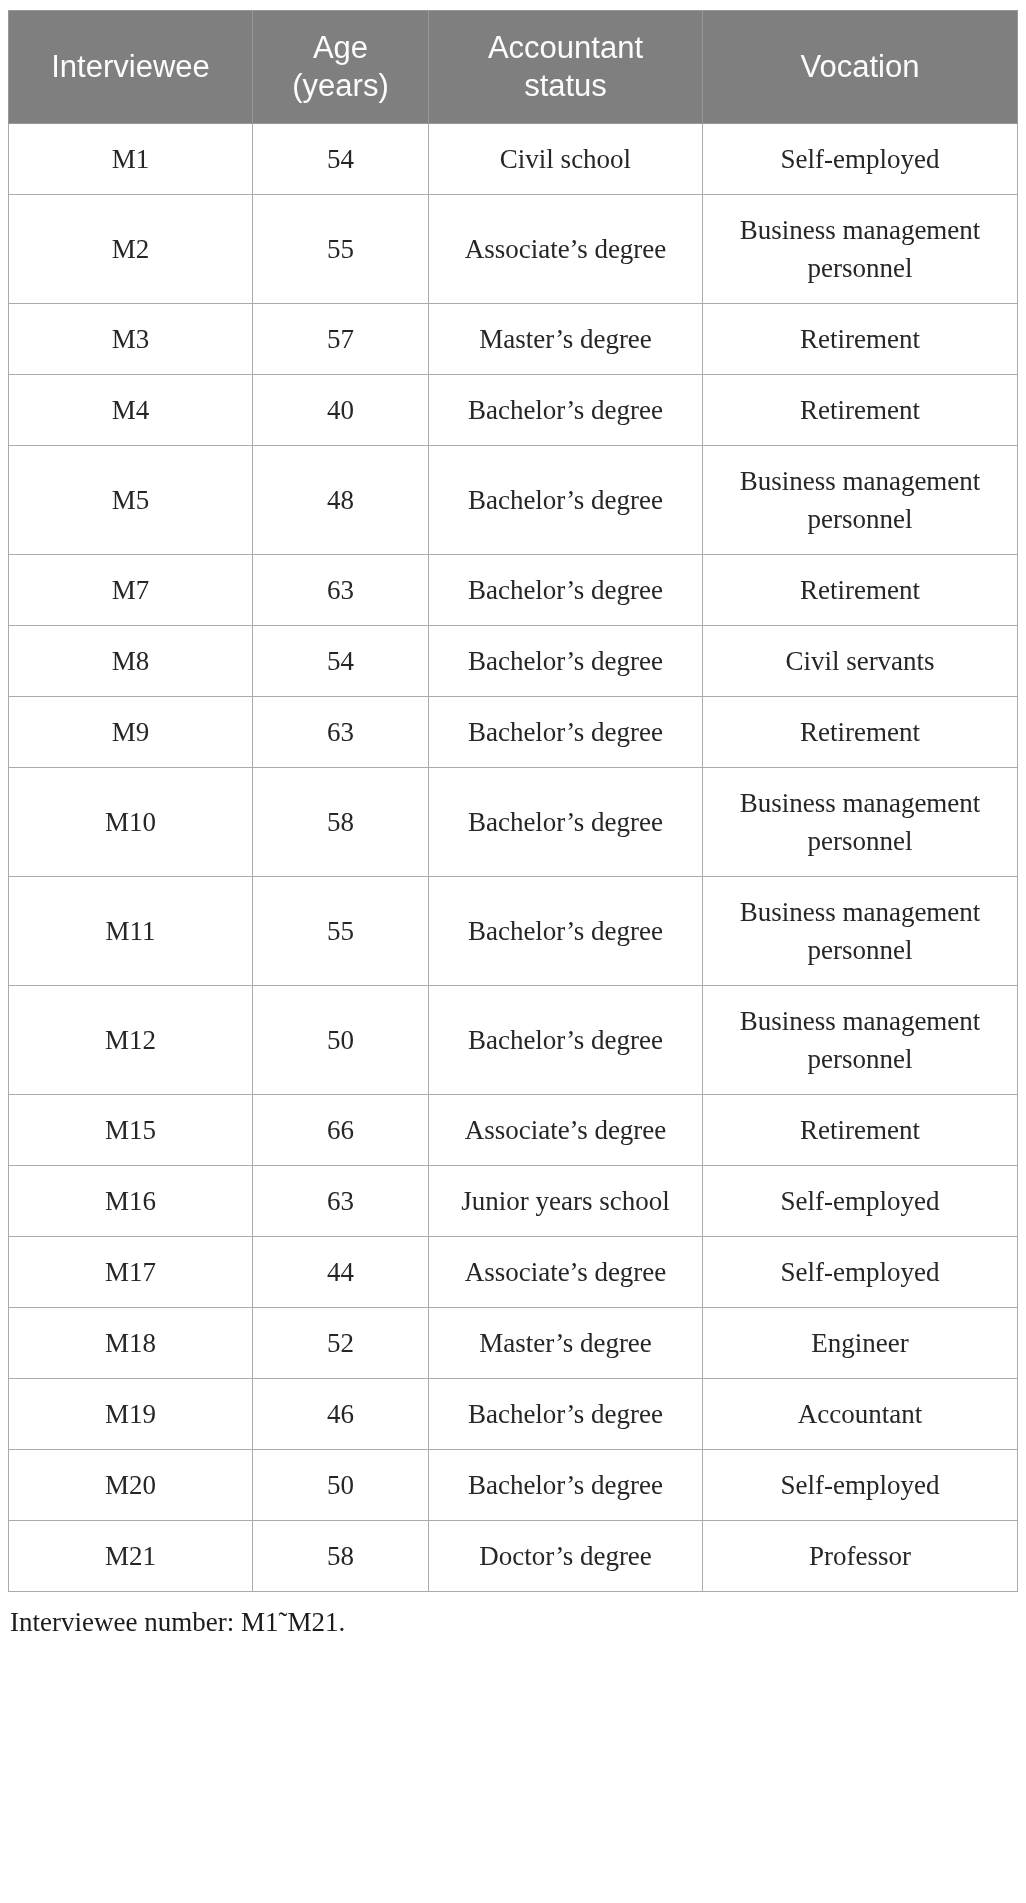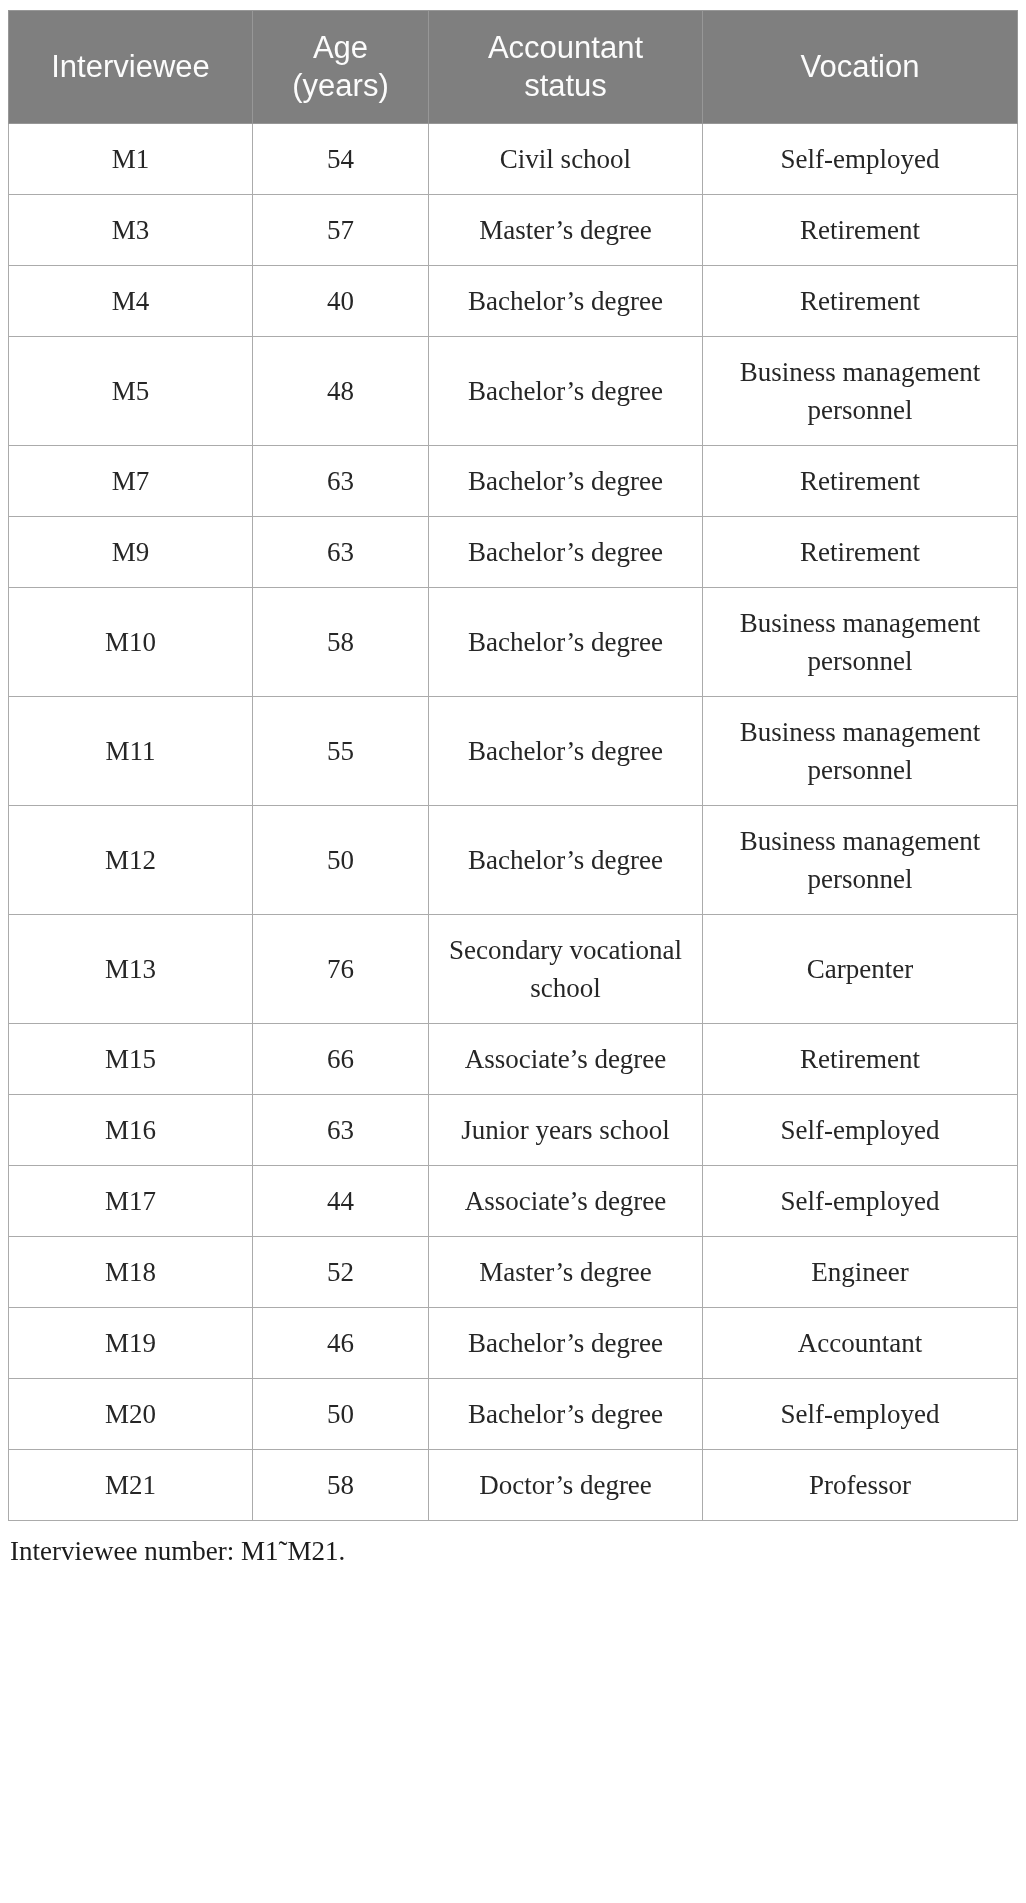--- a/index.html
+++ b/index.html
@@ -86,20 +86,26 @@
       </tr>
     </thead>
     <tbody>
         <tr>
           <td>M1</td>
           <td>54</td>
           <td>Civil school</td>
           <td>Self-employed</td>
         </tr>
         <tr>
+          <td>M2</td>
+          <td>55</td>
+          <td>Associate’s degree</td>
+          <td>Business management personnel</td>
+        </tr>
+        <tr>
           <td>M3</td>
           <td>57</td>
           <td>Master’s degree</td>
           <td>Retirement</td>
         </tr>
         <tr>
           <td>M4</td>
           <td>40</td>
           <td>Bachelor’s degree</td>
           <td>Retirement</td>
@@ -110,20 +116,26 @@
           <td>Bachelor’s degree</td>
           <td>Business management personnel</td>
         </tr>
         <tr>
           <td>M7</td>
           <td>63</td>
           <td>Bachelor’s degree</td>
           <td>Retirement</td>
         </tr>
         <tr>
+          <td>M8</td>
+          <td>54</td>
+          <td>Bachelor’s degree</td>
+          <td>Civil servants</td>
+        </tr>
+        <tr>
           <td>M9</td>
           <td>63</td>
           <td>Bachelor’s degree</td>
           <td>Retirement</td>
         </tr>
         <tr>
           <td>M10</td>
           <td>58</td>
           <td>Bachelor’s degree</td>
           <td>Business management personnel</td>
@@ -132,26 +144,20 @@
           <td>M11</td>
           <td>55</td>
           <td>Bachelor’s degree</td>
           <td>Business management personnel</td>
         </tr>
         <tr>
           <td>M12</td>
           <td>50</td>
           <td>Bachelor’s degree</td>
           <td>Business management personnel</td>
-        </tr>
-        <tr>
-          <td>M13</td>
-          <td>76</td>
-          <td>Secondary vocational school</td>
-          <td>Carpenter</td>
         </tr>
         <tr>
           <td>M15</td>
           <td>66</td>
           <td>Associate’s degree</td>
           <td>Retirement</td>
         </tr>
         <tr>
           <td>M16</td>
           <td>63</td>

